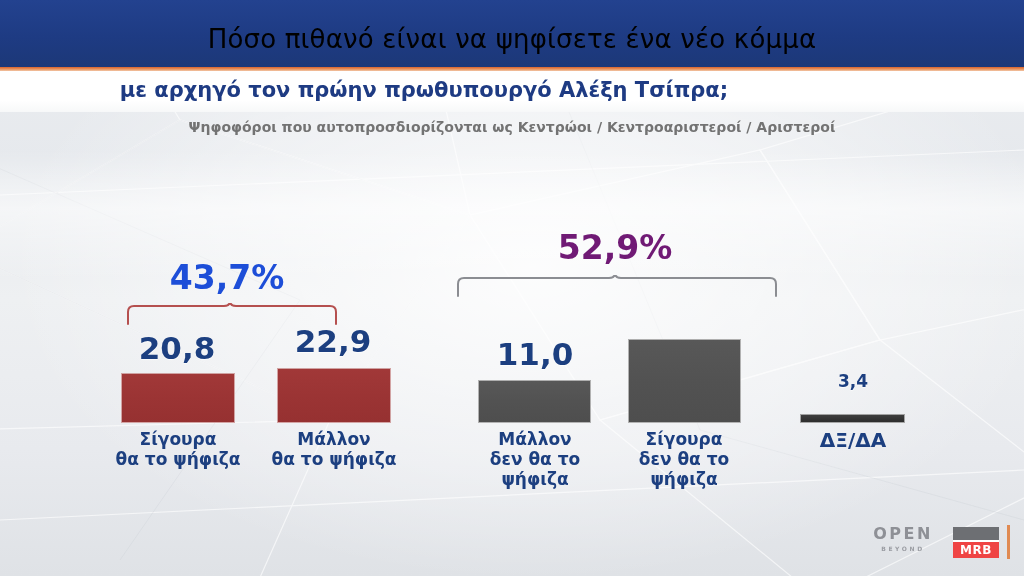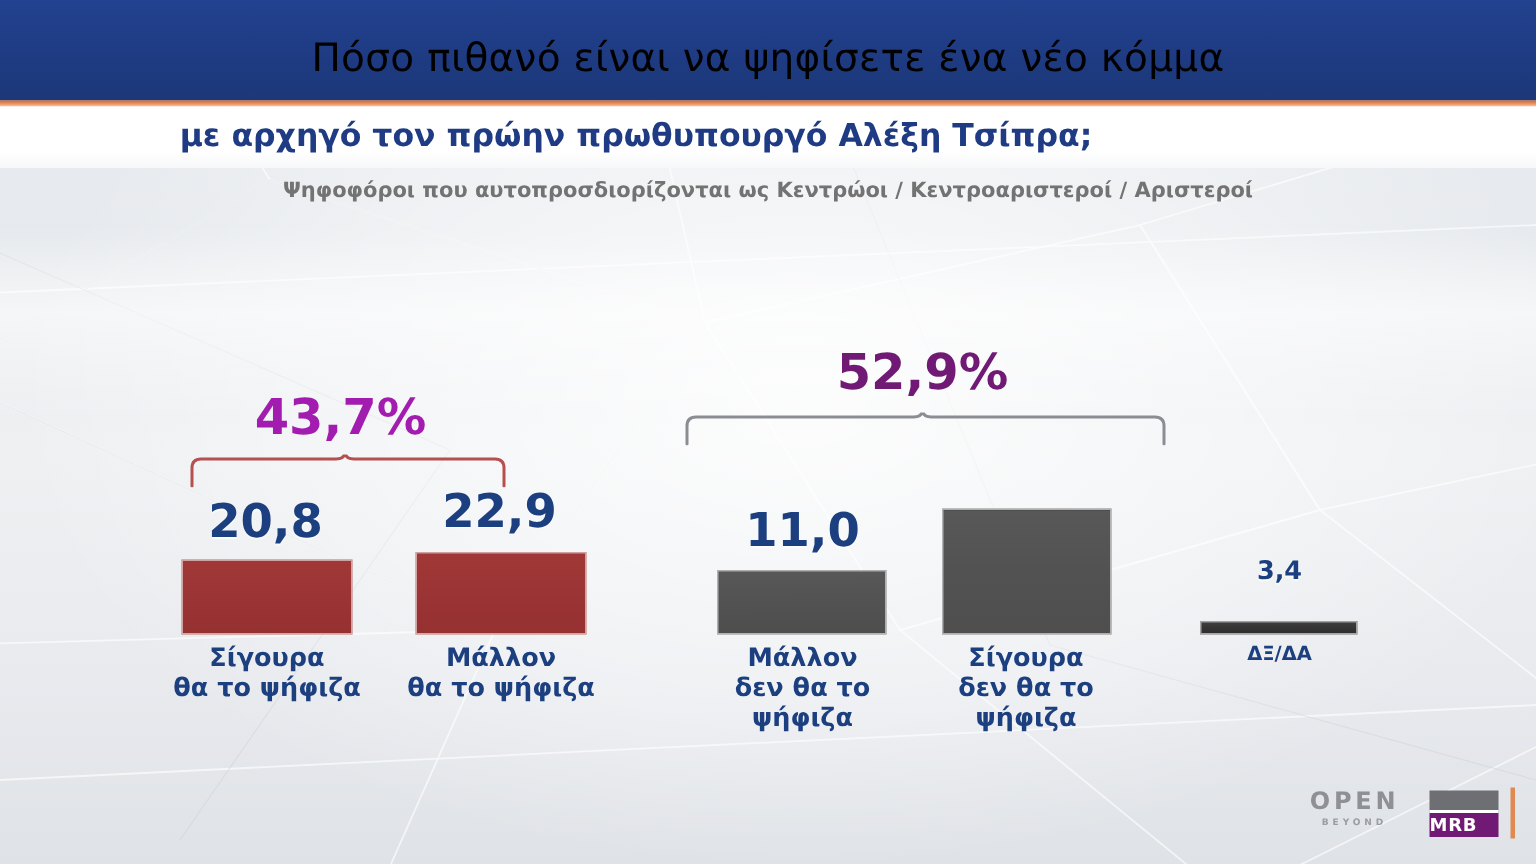--- a/index.html
+++ b/index.html
@@ -151,37 +151,37 @@
   .bar-label {
     position: absolute;
     text-align: center;
     color: #1c3f80;
     font-size: 17px;
     font-weight: 700;
     line-height: 1.18;
     white-space: pre-line;
   }
   .bar-label.tiny {
-    font-size: 13px;
+    font-size: 20px;
   }
 
   
   .bracket {
     position: absolute;
   }
   .bracket svg { display: block; }
 
   .group-total {
     position: absolute;
     text-align: center;
     font-size: 33px;
     font-weight: 700;
     white-space: nowrap;
   }
-  .group-total.red { color: #a21caf; }
+  .group-total.red { color: #1d4ed8; }
   .group-total.gray { color: #701a75; }
 
   
   .logo-open {
     position: absolute;
     left: 866px;
     top: 526px;
     width: 74px;
     text-align: center;
   }
@@ -206,26 +206,26 @@
     top: 527px;
     width: 46px;
   }
   .logo-mrb-top {
     height: 13px;
     background: #6d6f73;
     border-bottom: 2px solid #ffffff;
   }
   .logo-mrb-bot {
     height: 16px;
-    background: #701a75;
+    background: #ef4444;
     color: #ffffff;
     font-size: 12px;
     font-weight: 700;
     letter-spacing: 0.5px;
-    text-align: left;
+    text-align: center;
     line-height: 16px;
   }
   .logo-accent {
     position: absolute;
     left: 1007px;
     top: 525px;
     width: 3px;
     height: 34px;
     background: #e08a52;
   }

